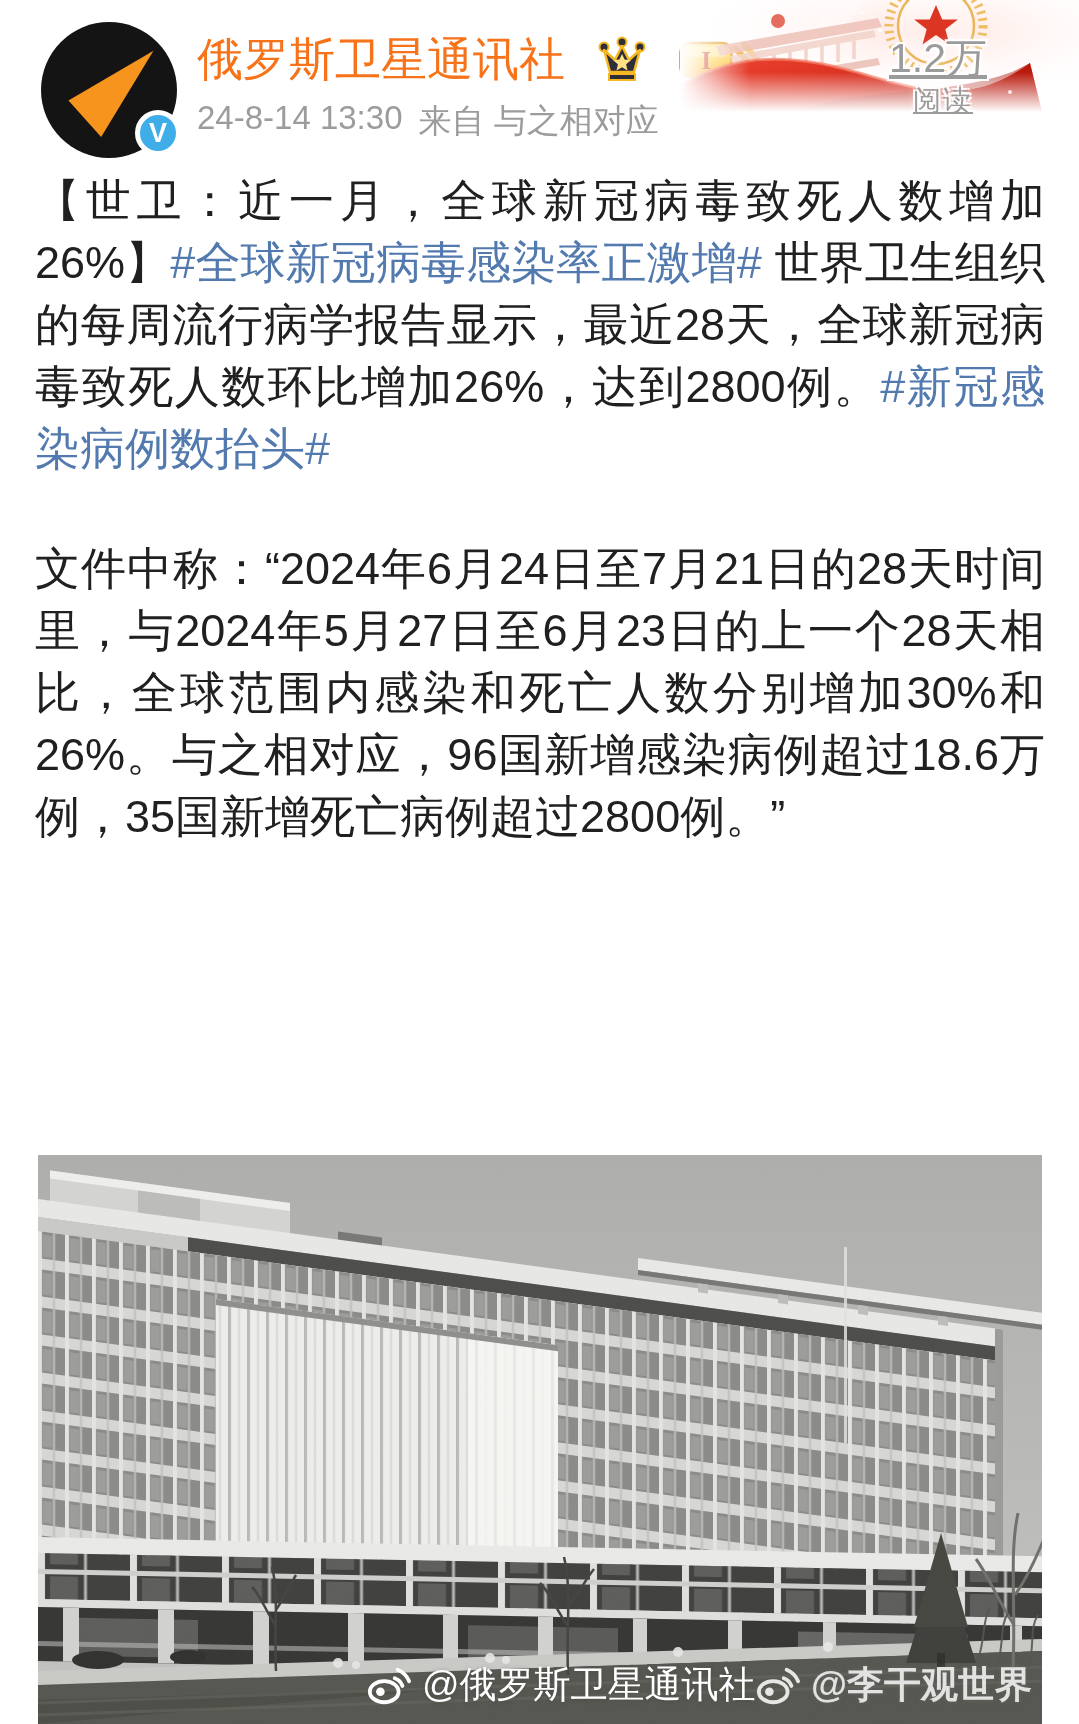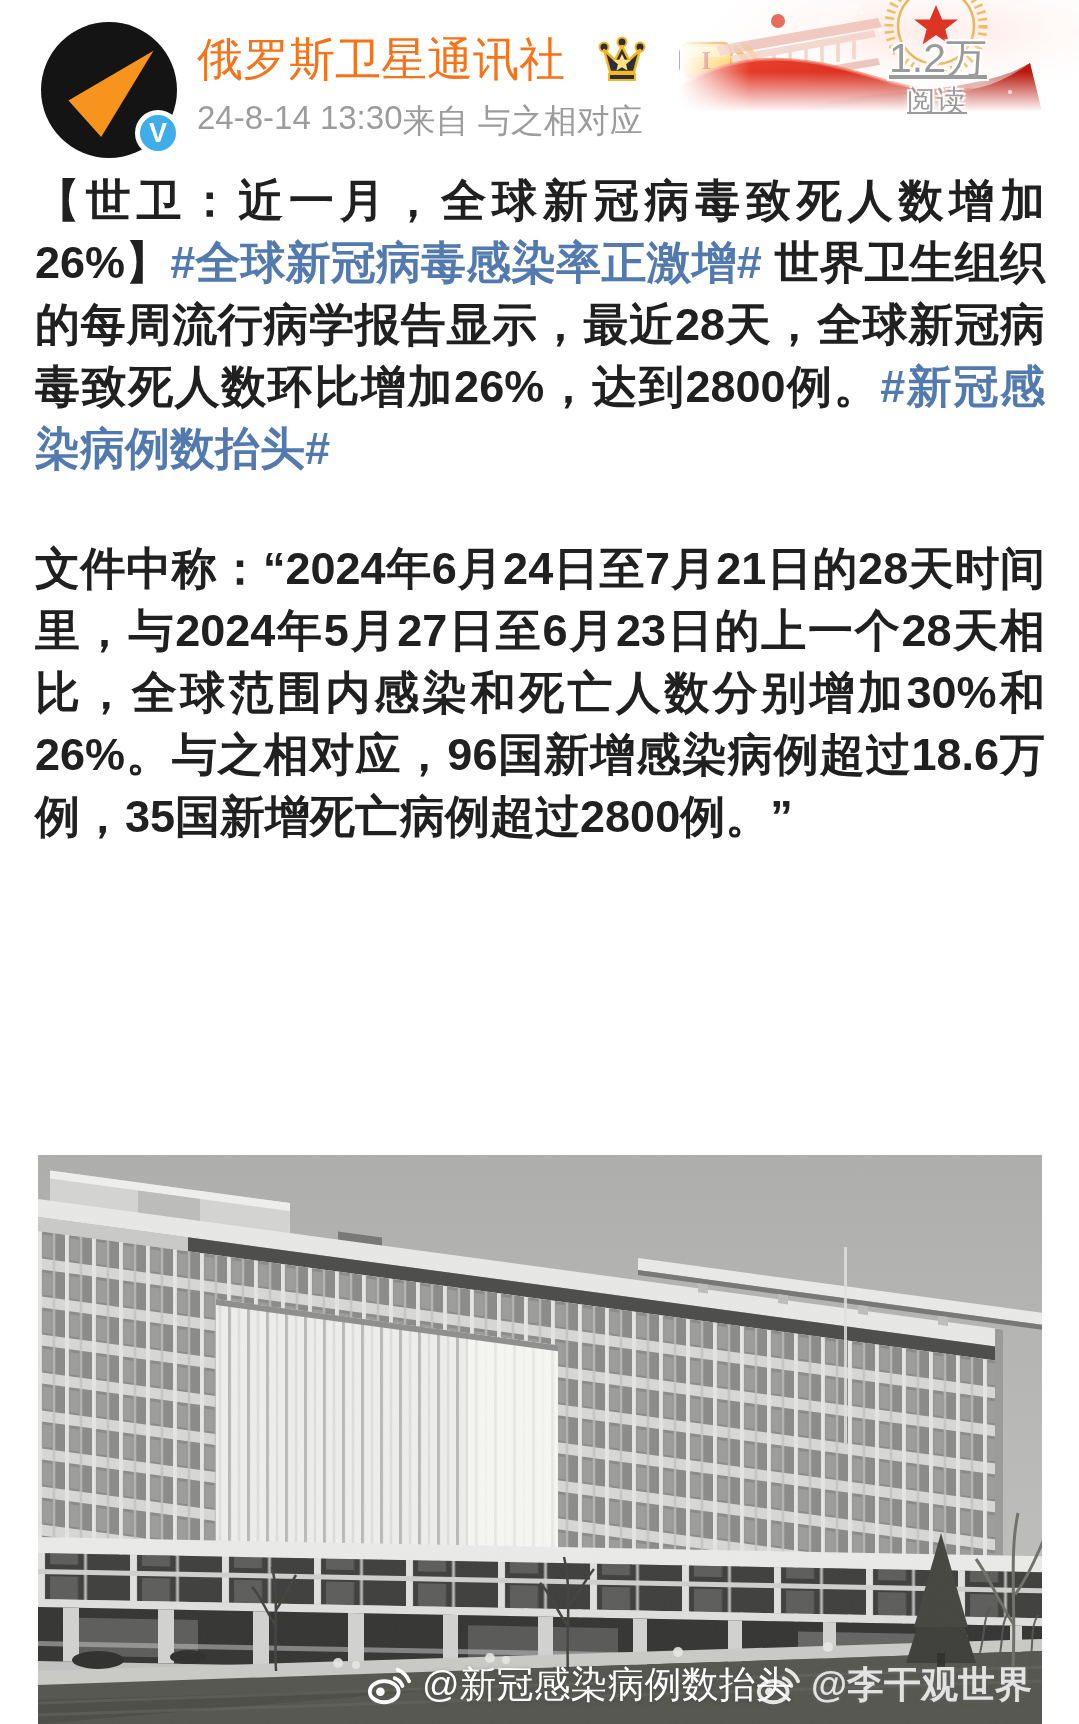--- a/index.html
+++ b/index.html
@@ -15,35 +15,35 @@
   .avatar-tri{position:absolute;inset:0;}
   .v-badge{
     position:absolute;right:-4px;bottom:2px;width:46px;height:46px;border-radius:50%;
     background:#3fade8;border:5px solid #ffffff;color:#fff;font-weight:bold;
     font-size:27px;display:flex;align-items:center;justify-content:center;box-sizing:border-box;
   }
   .name-row{position:absolute;left:197px;top:32px;height:56px;display:flex;align-items:center;gap:32px;}
   .username{font-size:46px;color:#f7731a;white-space:nowrap;}
   .badge-crown{width:50px;height:48px;display:block;}
   .badge-vip{width:78px;height:44px;display:block;}
-  .meta{position:absolute;left:197px;top:99px;font-size:33px;color:#9c9c9c;display:flex;justify-content:center;}
+  .meta{position:absolute;left:197px;top:99px;font-size:33px;color:#9c9c9c;display:flex;gap:16px;justify-content:center;}
   .meta .src{color:#9c9c9c;}
   
   .decor{position:absolute;left:680px;top:0;width:399px;height:112px;pointer-events:none;}
   .read-badge{
     position:absolute;right:92px;top:38px;text-align:right;color:#9b9b9b;
     text-shadow:-2px -2px 0 #fff,2px -2px 0 #fff,-2px 2px 0 #fff,2px 2px 0 #fff,0 0 8px #fff;
     text-decoration:underline;
   }
   .read-num{font-size:41px;line-height:1.0;}
-  .read-label{font-size:28px;margin-top:3px;margin-right:20px;letter-spacing:2px;}
+  .read-label{font-size:28px;margin-top:3px;margin-right:14px;letter-spacing:2px;}
   
   .content{
     position:absolute;left:35px;top:170px;width:1010px;
-    font-size:45px;line-height:62px;color:#202020;text-align:justify;font-weight:bold;
+    font-size:45px;line-height:62px;color:#202020;text-align:justify;
   }
   .content p{margin:0 0 58px 0;}
   .content .hashtag{color:#527aae;}
   
   .photo{position:absolute;left:38px;top:1155px;width:1004px;height:569px;overflow:hidden;background:#b5b5b3;}
   .photo svg.scene{position:absolute;inset:0;display:block;}
   .wm{
     position:absolute;bottom:14px;display:flex;align-items:center;gap:10px;
     color:#ffffff;font-size:37px;white-space:nowrap;
   }
@@ -275,21 +275,21 @@
     <rect width="1004" height="569" filter="url(#grain)"></rect>
   </svg>
 
   <div class="wm wm-left">
     <svg viewBox="0 0 48 48" width="46" height="46">
       <ellipse cx="19" cy="31" rx="15" ry="11" fill="none" stroke="#ffffff" stroke-width="4"></ellipse>
       <circle cx="15" cy="31" r="4.5" fill="#ffffff"></circle>
       <path d="M30 17 a13 13 0 0 1 8 8" stroke="#ffffff" stroke-width="4" fill="none" stroke-linecap="round"></path>
       <path d="M33 8 a22 22 0 0 1 12 12" stroke="#ffffff" stroke-width="4" fill="none" stroke-linecap="round"></path>
     </svg>
-    <span>@新冠感染病例数抬头</span>
+    <span>@俄罗斯卫星通讯社</span>
   </div>
   <div class="wm wm-right">
     <svg viewBox="0 0 48 48" width="46" height="46" opacity=".85">
       <ellipse cx="19" cy="31" rx="15" ry="11" fill="none" stroke="#ffffff" stroke-width="4"></ellipse>
       <circle cx="15" cy="31" r="4.5" fill="#ffffff"></circle>
       <path d="M30 17 a13 13 0 0 1 8 8" stroke="#ffffff" stroke-width="4" fill="none" stroke-linecap="round"></path>
       <path d="M33 8 a22 22 0 0 1 12 12" stroke="#ffffff" stroke-width="4" fill="none" stroke-linecap="round"></path>
     </svg>
     <span>@李干观世界</span>
   </div>

